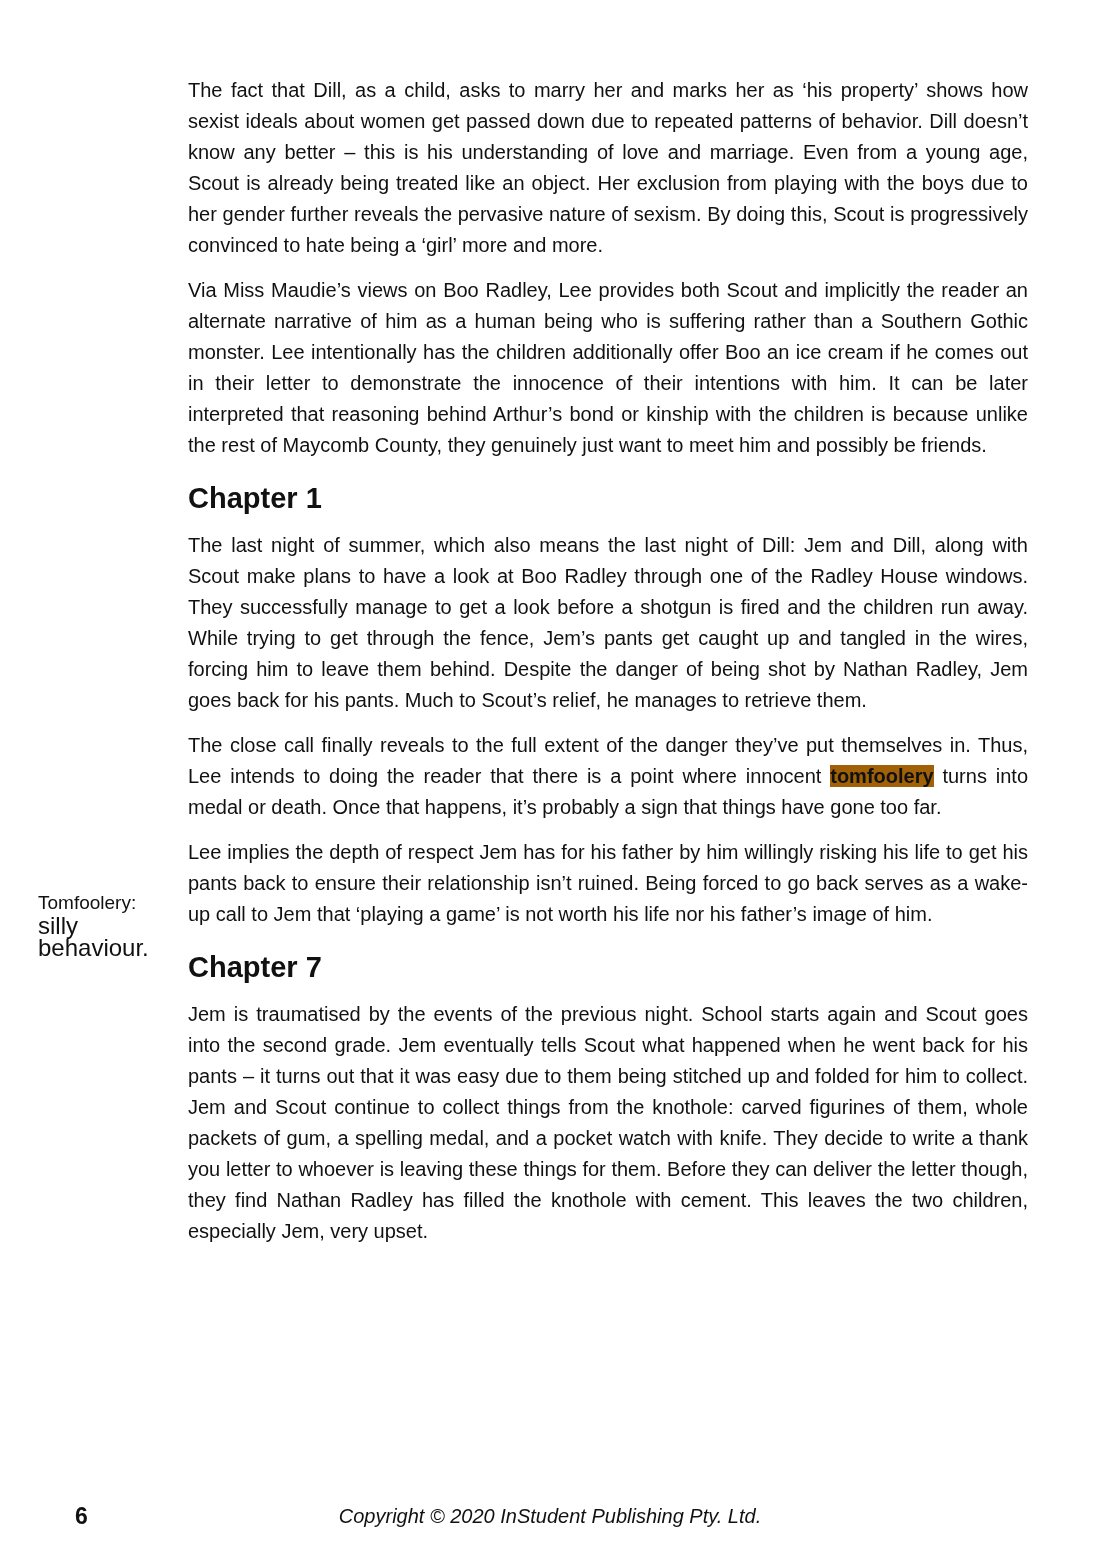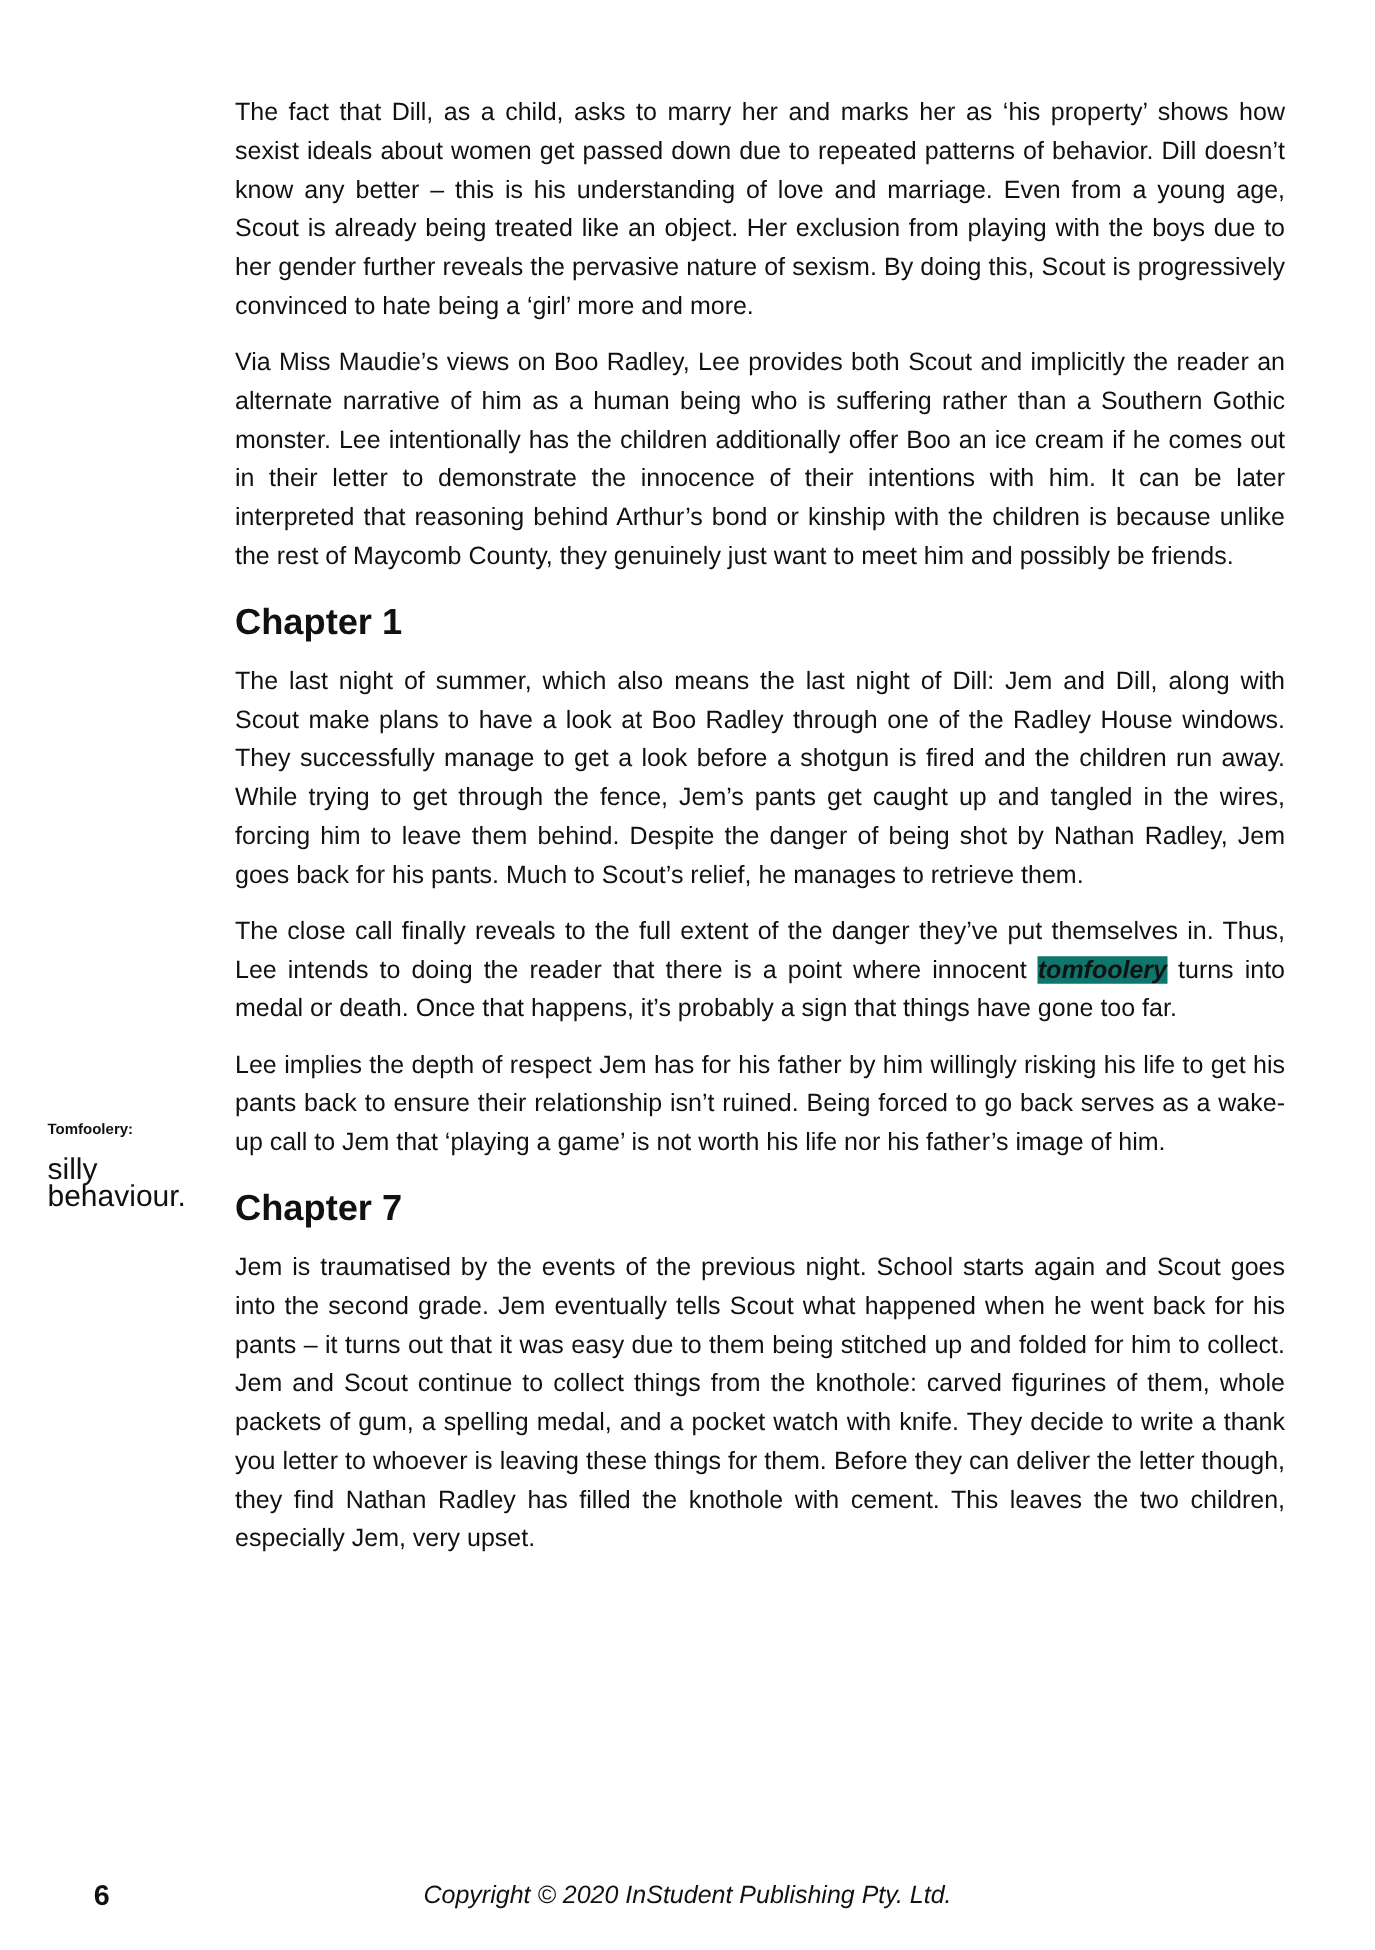--- a/index.html
+++ b/index.html
@@ -30,36 +30,34 @@
     margin: 0 0 14px 0;
   }
   .content h2 {
     font-size: 29px;
     line-height: 35px;
     font-weight: bold;
     margin: 20px 0 14px 0;
     text-align: left;
   }
   .hl {
-    background: #0f766e;
+    background: #a16207;
     font-weight: bold;
-    font-style: italic;
   }
   .margin-note {
     position: absolute;
     left: 38px;
     top: 891px;
     width: 142px;
     text-align: left;
   }
   .margin-note .term {
-    font-size: 12px;
+    font-size: 19px;
     line-height: 24px;
-    font-weight: bold;
-    margin-bottom: 10px;
+    font-weight: normal;
   }
   .margin-note .definition {
     font-size: 24px;
     line-height: 22px;
   }
   .footer {
     position: absolute;
     left: 0;
     top: 1503px;
     width: 1100px;

